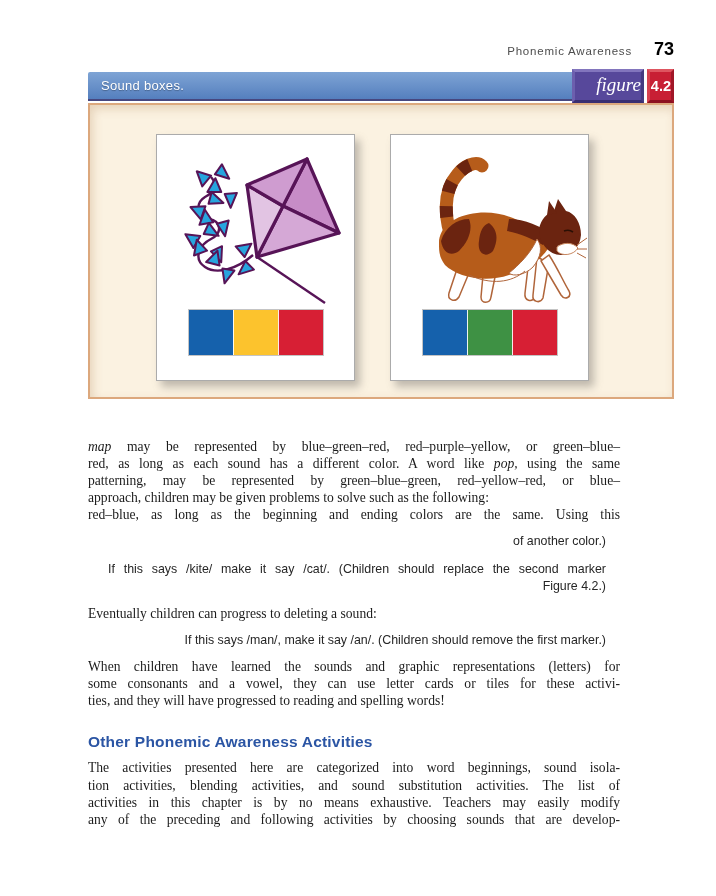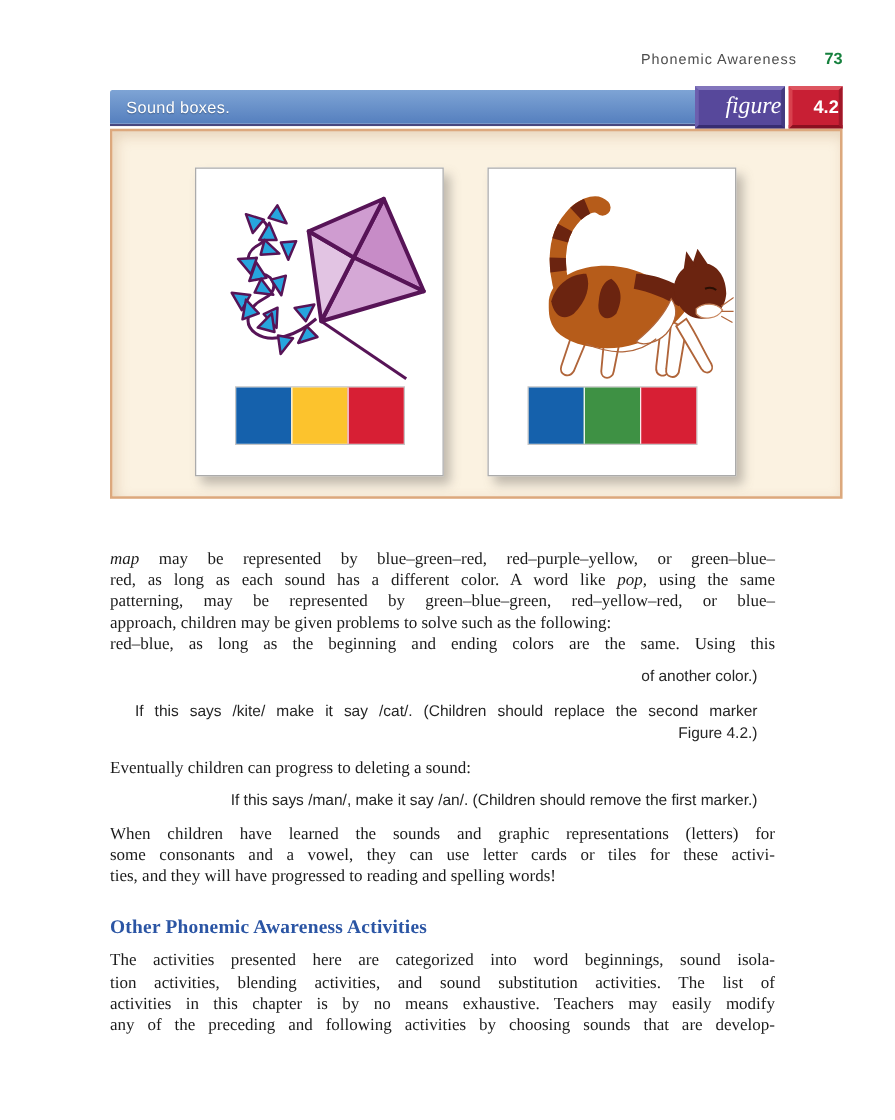--- a/index.html
+++ b/index.html
@@ -8,21 +8,21 @@
     font-family:"Liberation Serif",serif;
     -webkit-font-smoothing:antialiased;
   }
   
   .running-head{
     position:absolute;top:39px;right:42px;
     display:flex;align-items:baseline;gap:22px;
     font-family:"Liberation Sans",sans-serif;
   }
   .running-head .rh-title{font-size:11.5px;color:#4d4d4d;letter-spacing:.8px;}
-  .running-head .rh-num{font-size:13px;color:#15803d;font-weight:bold;}
+  .running-head .rh-num{font-size:18px;color:#000000;font-weight:bold;}
 
   
   .figbar{
     position:absolute;left:88px;top:69px;width:586px;height:34px;
     display:flex;align-items:center;
   }
   .figbar-blue{
     flex:1;height:27px;align-self:center;
     background:linear-gradient(#7ea4d5,#557fbe);
     border-bottom:2px solid #47477f;
@@ -39,21 +39,21 @@
     width:72px;background:#57489b;
     border-top:3px solid #8275bd;border-left:3px solid #6c5fae;
     border-right:3px solid #453a80;border-bottom:3px solid #382d72;
   }
   .figtab-purple span{
     font-family:"Liberation Serif",serif;font-style:italic;font-size:19px;color:#fff;
     margin-top:-2px;
   }
   .figbar-gap{width:3px;height:34px;background:#fff;}
   .figtab-red{
-    width:43px;background:#c81f34;
+    width:27px;background:#c81f34;
     border-top:3px solid #de5560;border-left:3px solid #d8414e;
     border-right:3px solid #a01728;border-bottom:3px solid #8c1020;
   }
   .figtab-red span{
     font-family:"Liberation Sans",sans-serif;font-weight:bold;font-size:14.5px;color:#fff;
   }
 
   
   .panel{
     position:absolute;left:88px;top:103px;width:586px;height:296px;box-sizing:border-box;
@@ -83,21 +83,21 @@
   }
   .blk-example{margin:10px 0 0 20px;width:498px;color:#262626;}
   .blk-example .line{
     font-family:"Liberation Sans",sans-serif;font-size:12.4px;line-height:17.4px;text-align:right;
   }
   .line{text-align:left;white-space:normal;}
   .line.j{text-align:justify;text-align-last:justify;}
   .line i{font-style:italic;}
   .blk-heading{
     margin-top:24px;margin-bottom:0;
-    font-family:Liberation Serif, serif;font-weight:bold;font-size:15.5px;
+    font-family:Liberation Sans, sans-serif;font-weight:bold;font-size:15.5px;
     letter-spacing:.2px;
   }
   .blk-heading + .blk-para{margin-top:8px;}
 </style>
 </head>
 <body>
 
 <header class="running-head">
   <span class="rh-title">Phonemic Awareness</span>
   <span class="rh-num">73</span>

